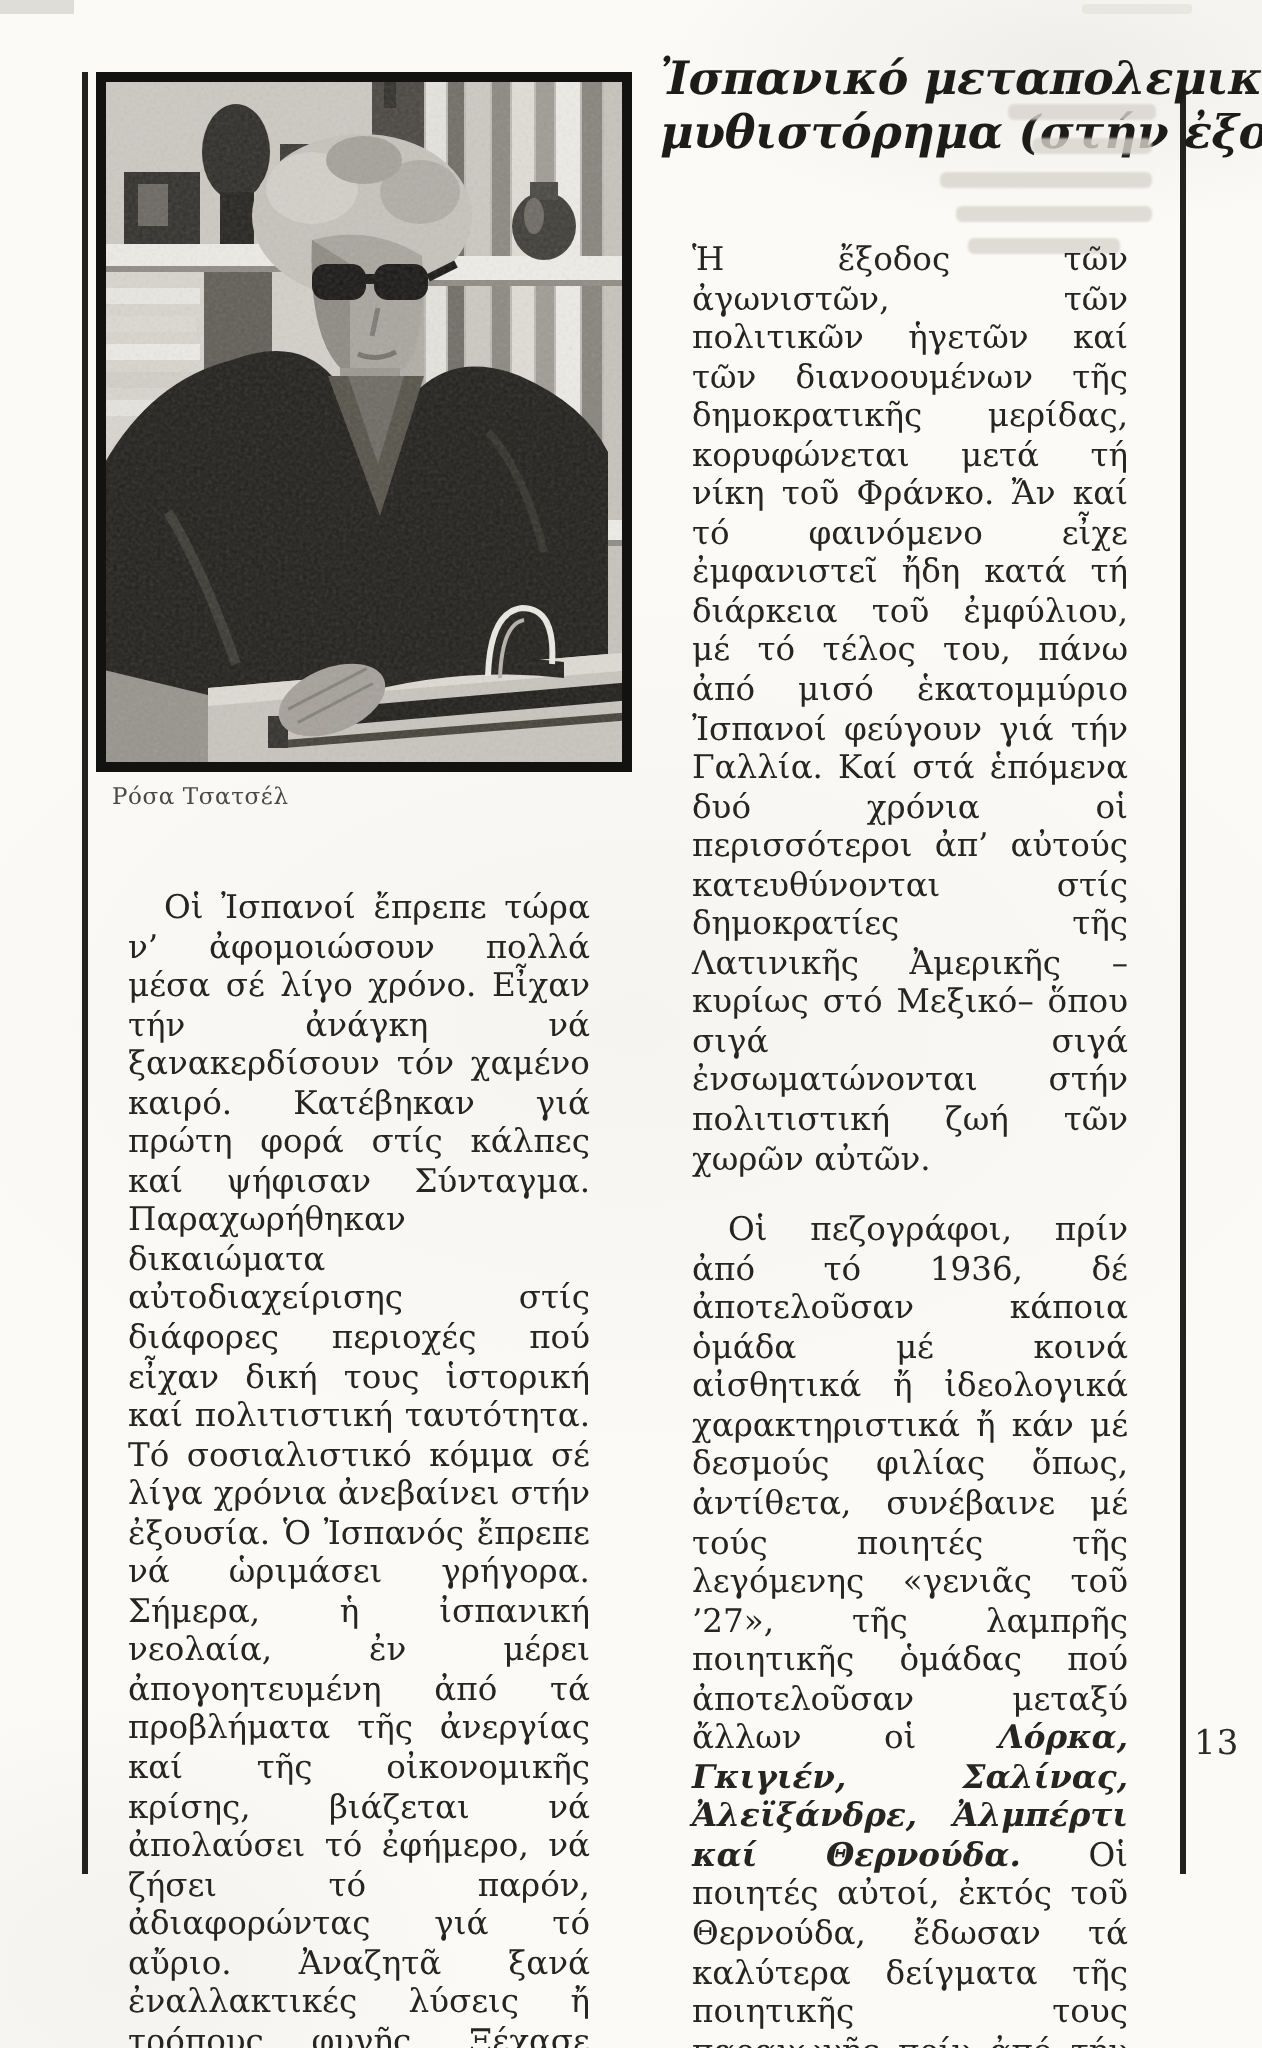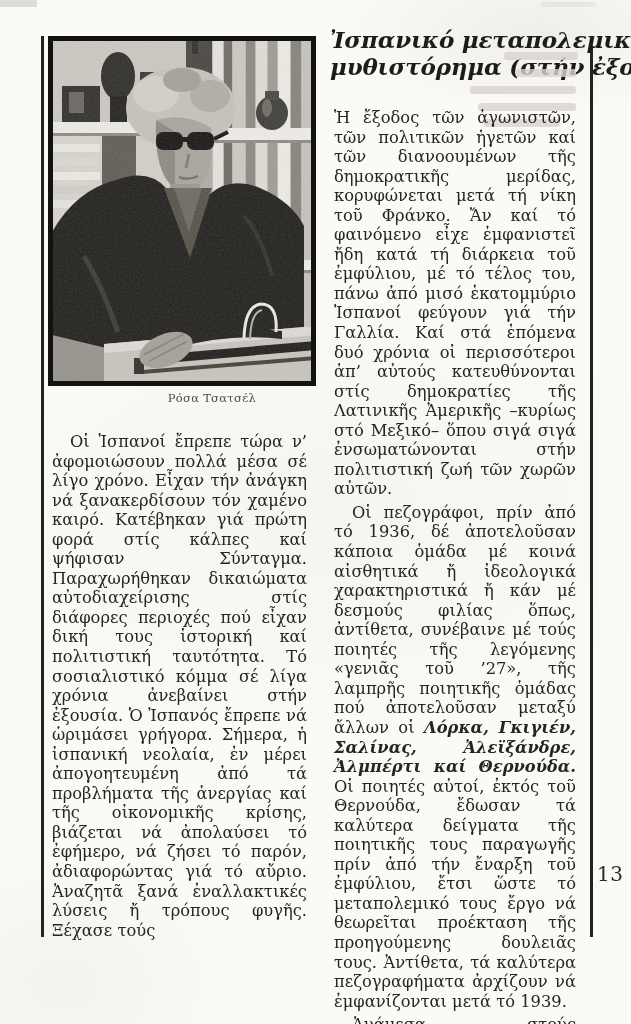--- a/index.html
+++ b/index.html
@@ -19,46 +19,46 @@
   }
   .smudge-tl{position:absolute;left:0;top:0;width:37px;height:7px;background:#d6d3cc;opacity:.75;}
   .smudge-tr{position:absolute;left:541px;top:2px;width:55px;height:5px;background:#e3e1db;opacity:.7;border-radius:2px;}
   .rule{position:absolute;width:3px;background:#23221f;}
   .rule-left{left:41px;top:36px;height:901px;}
   .rule-right{left:590px;top:46px;height:891px;}
   .photo{position:absolute;left:48px;top:36px;width:268px;height:350px;margin:0;padding:0;}
   .photo svg{display:block;}
   .caption{
     position:absolute;left:56px;top:391px;width:200px;
-    font-size:11.5px;color:#4a4945;letter-spacing:.3px;text-align:right;
+    font-size:11.5px;color:#4a4945;letter-spacing:.3px;
   }
   .col{position:absolute;font-size:16.3px;line-height:19.55px;text-align:justify;}
   .col-left{left:48px;top:428px;width:263px;}
   .col-right{left:330px;top:104px;width:250px;}
-  .para{margin:4px;text-align:justify;text-justify:inter-word;}
+  .para{margin:16px;text-align:justify;text-justify:inter-word;}
   .para.indent{text-indent:18px;}
   .para .b{font-weight:bold;font-style:italic;}
   .title{
     position:absolute;left:330px;top:27px;width:258px;
     font-size:23px;font-weight:bold;font-style:italic;
     line-height:26.5px;letter-spacing:-.2px;white-space:nowrap;color:#1d1c19;
   }
   .bleed{
     position:absolute;left:470px;top:48px;width:112px;height:88px;
     opacity:.8;filter:blur(.6px);
   }
   .bleed .bl{position:absolute;height:8px;border-radius:3px;background:#d8d5cd;}
   .bl1{left:34px;top:4px;width:74px;background:#d2cfc7;}
   .bl2{left:46px;top:21px;width:60px;}
   .bl3{left:0px;top:38px;width:106px;background:#d2cfc7;}
   .bl4{left:8px;top:55px;width:98px;}
   .bl5{left:14px;top:71px;width:76px;background:#dcd9d1;}
   .pagenum{
     position:absolute;left:597px;top:862px;width:30px;
-    font-size:20px;color:#2b2a27;letter-spacing:.5px;
+    font-size:17px;color:#2b2a27;letter-spacing:.5px;
   }
 </style>
 </head>
 <body>
 
 <div class="page">
 
   <div class="smudge-tl"></div>
   <div class="smudge-tr"></div>
 

